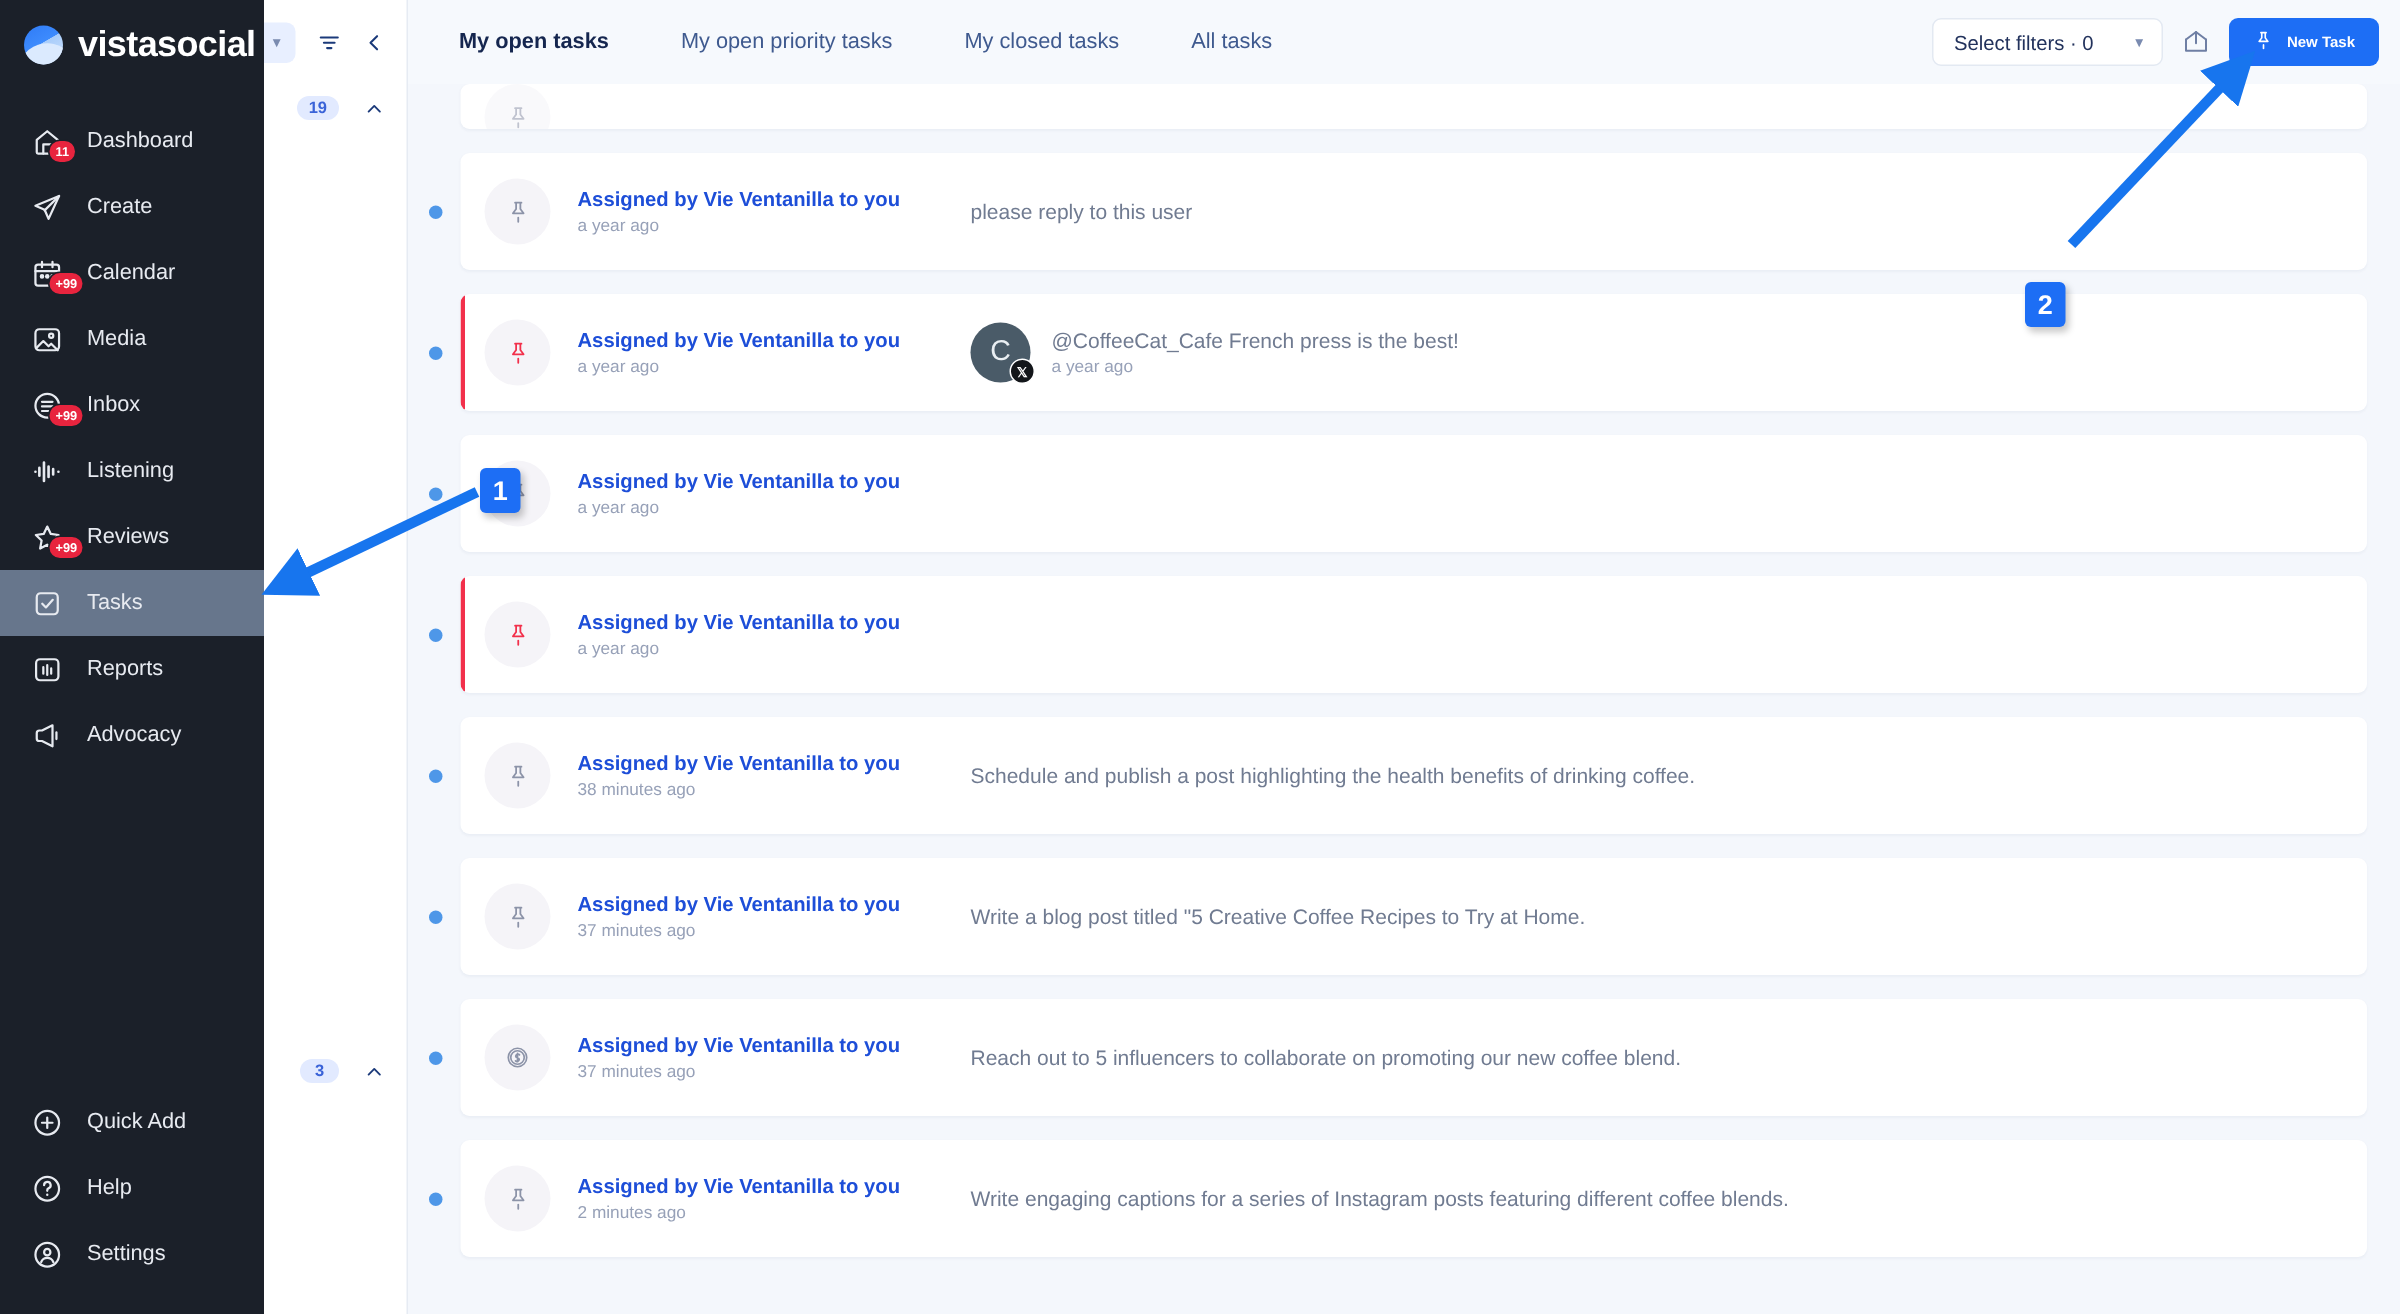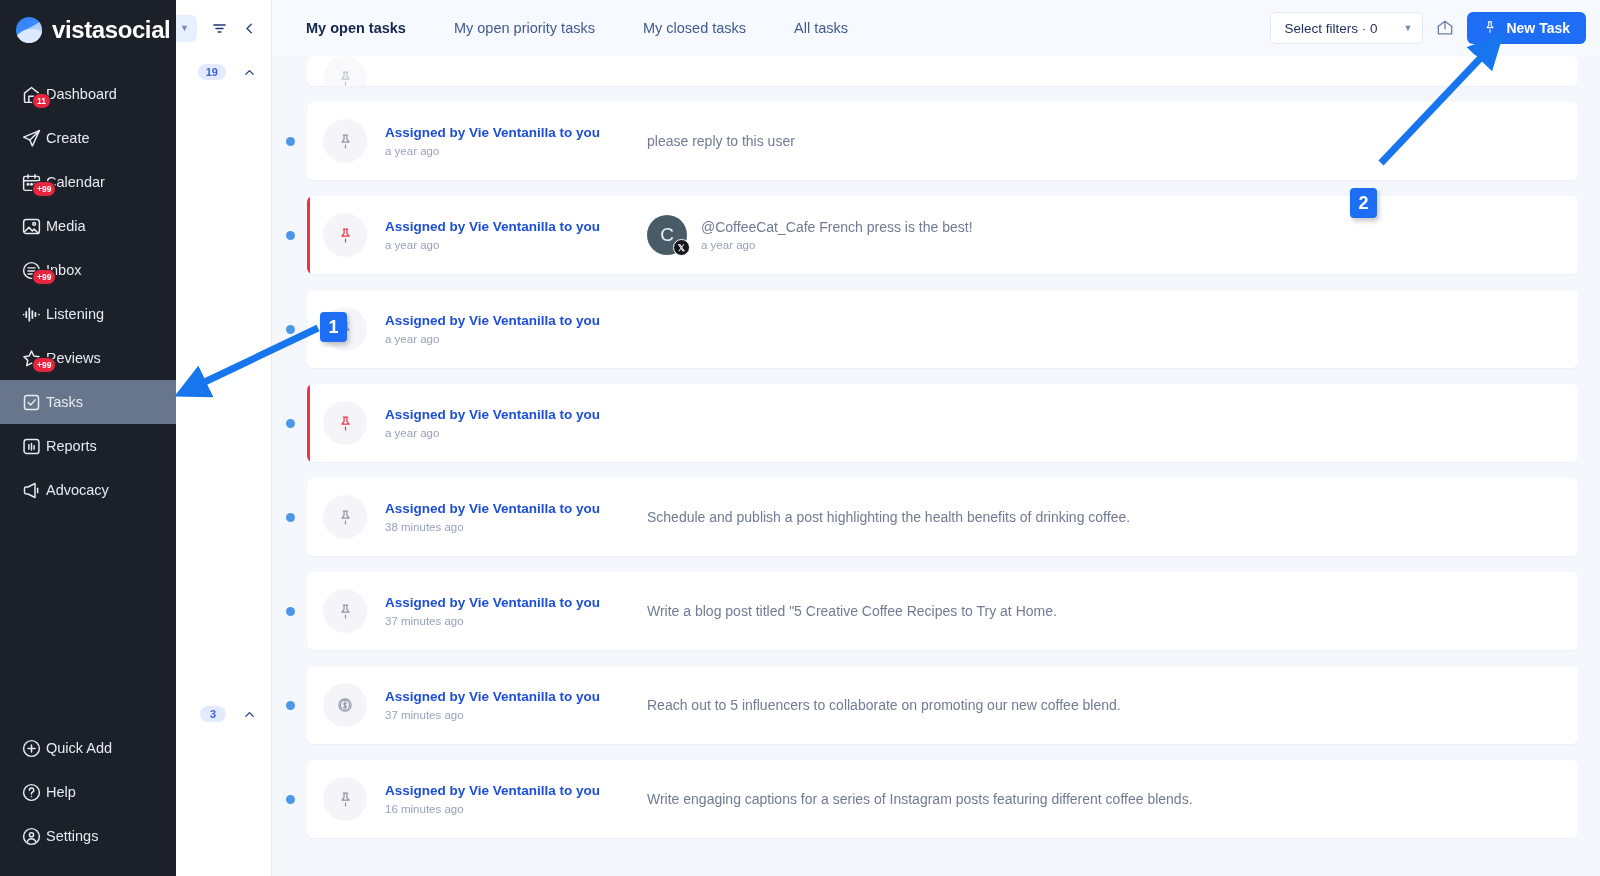--- a/index.html
+++ b/index.html
@@ -54,21 +54,21 @@
     position: relative; overflow: hidden; flex: none;
   }
   .brand-logo::after{
     content:""; position:absolute; left:-4px; bottom:-2px; width:36px; height:16px;
     background:#dbeafe; border-radius:50% 50% 0 0 / 100% 100% 0 0; transform: rotate(-8deg);
   }
   .brand-name { font-size: 24px; font-weight: 700; letter-spacing: -0.4px; }
 
   .nav { margin-top: 12px; display: flex; flex-direction: column; }
   .nav-item {
-    height: 44px; display: flex; align-items: center; gap: 4px;
+    height: 44px; display: flex; align-items: center; gap: 16px;
     padding-left: 20px; color: #e7eaf0; font-size: 14.5px; cursor: pointer;
     position: relative;
   }
   .nav-item.active { background: #67768c; }
   .nav-ico { width: 22px; height: 22px; position: relative; flex: none;
              display: flex; align-items: center; justify-content: center; }
   .nav-ico svg { display: block; }
   .badge {
     position: absolute; left: 12px; bottom: -4px;
     background: #e8243e; color: #fff; border-radius: 9px;
@@ -99,21 +99,21 @@
     background: #fff; border: 1px solid #e3e9f2; border-radius: 6px;
     height: 32px; display: flex; align-items: center; gap: 26px;
     padding: 0 10px 0 14px; font-size: 13.5px; color: #22325c; cursor: pointer;
     min-width: 130px;
   }
   .caret { color: #7a8bb0; font-size: 9px; }
   .share-btn { color: #6f7fa4; cursor: pointer; display: flex; align-items: center; }
   .new-task-btn {
     background: #1d6ef5; color: #fff; border-radius: 6px; height: 32px;
     display: flex; align-items: center; gap: 9px; padding: 0 16px;
-    font-size: 14px; font-weight: 600; cursor: pointer; white-space: nowrap;
+    font-size: 10px; font-weight: 600; cursor: pointer; white-space: nowrap;
   }
 
   
   .tasklist {
     position: absolute; left: 0; top: 56px; right: 0; bottom: 0;
     overflow: hidden; padding: 0 22px 0 8px;
   }
   .task-wrap { display: flex; align-items: center; gap: 0; margin-bottom: 16px; }
   .task-dot {
     width: 9px; height: 9px; border-radius: 50%; background: #4e97e8;
@@ -543,21 +543,21 @@
         <div class="task-wrap">
           <span class="task-dot"></span>
           <div class="task-card">
             <div class="task-icon">
               <svg width="17" height="17" viewBox="0 0 24 24" fill="none" stroke="currentColor" stroke-width="1.7" stroke-linecap="round" stroke-linejoin="round">
                 <path d="M9 3h6M10 3v6l-3 4h10l-3-4V3M12 17v4"></path>
               </svg>
             </div>
             <div class="task-meta">
               <div class="task-assign">Assigned by Vie Ventanilla to you</div>
-              <div class="task-time">16 minutes ago</div>
+              <div class="task-time">2 minutes ago</div>
             </div>
             <div class="task-body">
               <div class="task-text">Write engaging captions for a series of Instagram posts featuring different coffee blends.</div>
             </div>
           </div>
         </div>
       </div>
   </div>
 
   <svg class="anno-svg" width="1600" height="876">

